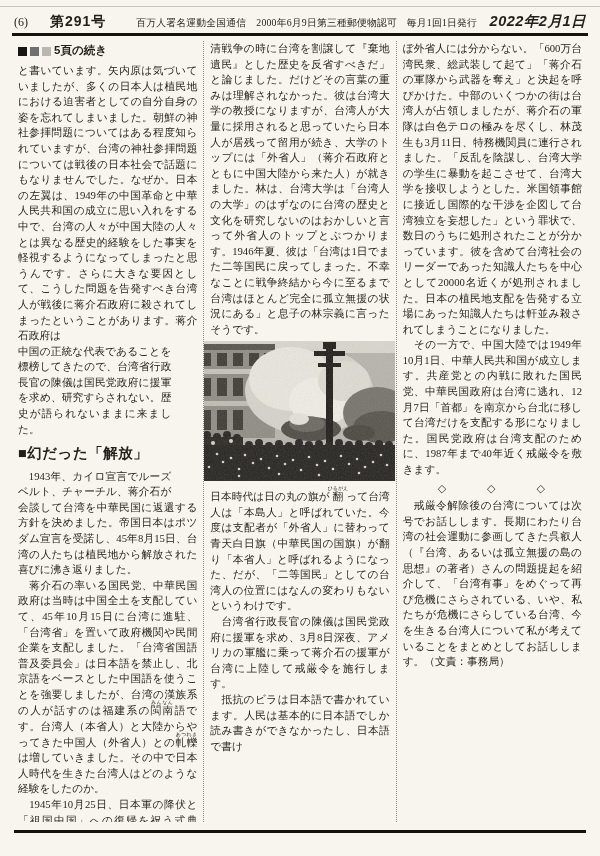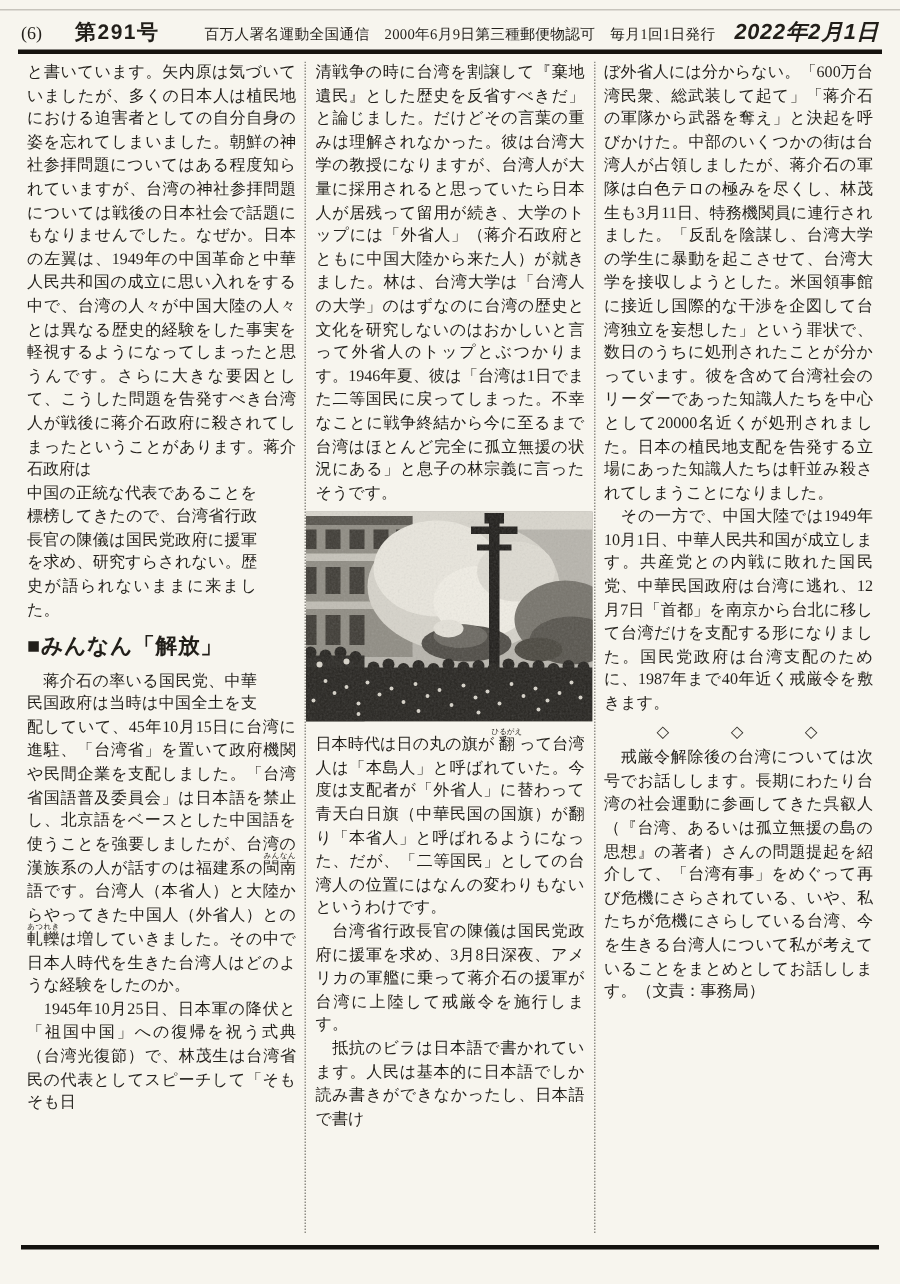--- a/index.html
+++ b/index.html
@@ -92,24 +92,31 @@
     <span class="page-number">(6)</span>
     <span class="issue-number">第291号</span>
     <span class="pub-info">百万人署名運動全国通信　2000年6月9日第三種郵便物認可　毎月1回1日発行</span>
     <span class="issue-date">2022年2月1日</span>
   </div>
   <div class="masthead-rule"></div>
 
   <div class="columns">
 
     <div class="col">
+      <div class="continuation">
+        <span class="sq sq1"></span>
+        <span class="sq sq2"></span>
+        <span class="sq sq3"></span>
+        <span>5頁の続き</span>
+      </div>
       <p>と書いています。矢内原は気づいていましたが、多くの日本人は植民地における迫害者としての自分自身の姿を忘れてしまいました。朝鮮の神社参拝問題についてはある程度知られていますが、台湾の神社参拝問題については戦後の日本社会で話題にもなりませんでした。なぜか。日本の左翼は、1949年の中国革命と中華人民共和国の成立に思い入れをする中で、台湾の人々が中国大陸の人々とは異なる歴史的経験をした事実を軽視するようになってしまったと思うんです。さらに大きな要因として、こうした問題を告発すべき台湾人が戦後に蒋介石政府に殺されてしまったということがあります。蒋介石政府は</p>
       <div class="photo-intrude-spacer"></div>
       <p>中国の正統な代表であることを標榜してきたので、台湾省行政長官の陳儀は国民党政府に援軍を求め、研究すらされない。歴史が語られないままに来ました。</p>
-      <h2 class="section">■みんなん「解放」</h2>
+      <h2 class="section">■幻だった「解放」</h2>
+      <p>　1943年、カイロ宣言でルーズベルト、チャーチル、蒋介石が会談して台湾を中華民国に返還する方針を決めました。帝国日本はポツダム宣言を受諾し、45年8月15日、台湾の人たちは植民地から解放された喜びに沸き返りました。</p>
       <p>　蒋介石の率いる国民党、中華民国政府は当時は中国全土を支配していて、45年10月15日に台湾に進駐、「台湾省」を置いて政府機関や民間企業を支配しました。「台湾省国語普及委員会」は日本語を禁止し、北京語をベースとした中国語を使うことを強要しましたが、台湾の漢族系の人が話すのは福建系の<ruby>閩南<rt>みんなん</rt></ruby>語です。台湾人（本省人）と大陸からやってきた中国人（外省人）との<ruby>軋轢<rt>あつれき</rt></ruby>は増していきました。その中で日本人時代を生きた台湾人はどのような経験をしたのか。</p>
       <p>　1945年10月25日、日本軍の降伏と「祖国中国」への復帰を祝う式典（台湾光復節）で、林茂生は台湾省民の代表としてスピーチして「そもそも日</p>
     </div>
 
     <div class="col">
       <p>清戦争の時に台湾を割譲して『棄地遺民』とした歴史を反省すべきだ」と論じました。だけどその言葉の重みは理解されなかった。彼は台湾大学の教授になりますが、台湾人が大量に採用されると思っていたら日本人が居残って留用が続き、大学のトップには「外省人」（蒋介石政府とともに中国大陸から来た人）が就きました。林は、台湾大学は「台湾人の大学」のはずなのに台湾の歴史と文化を研究しないのはおかしいと言って外省人のトップとぶつかります。1946年夏、彼は「台湾は1日でまた二等国民に戻ってしまった。不幸なことに戦争終結から今に至るまで台湾はほとんど完全に孤立無援の状況にある」と息子の林宗義に言ったそうです。</p>
 
       <div class="photo-wrap">
         <svg viewBox="0 0 216 140" xmlns="http://www.w3.org/2000/svg">
           <defs>

